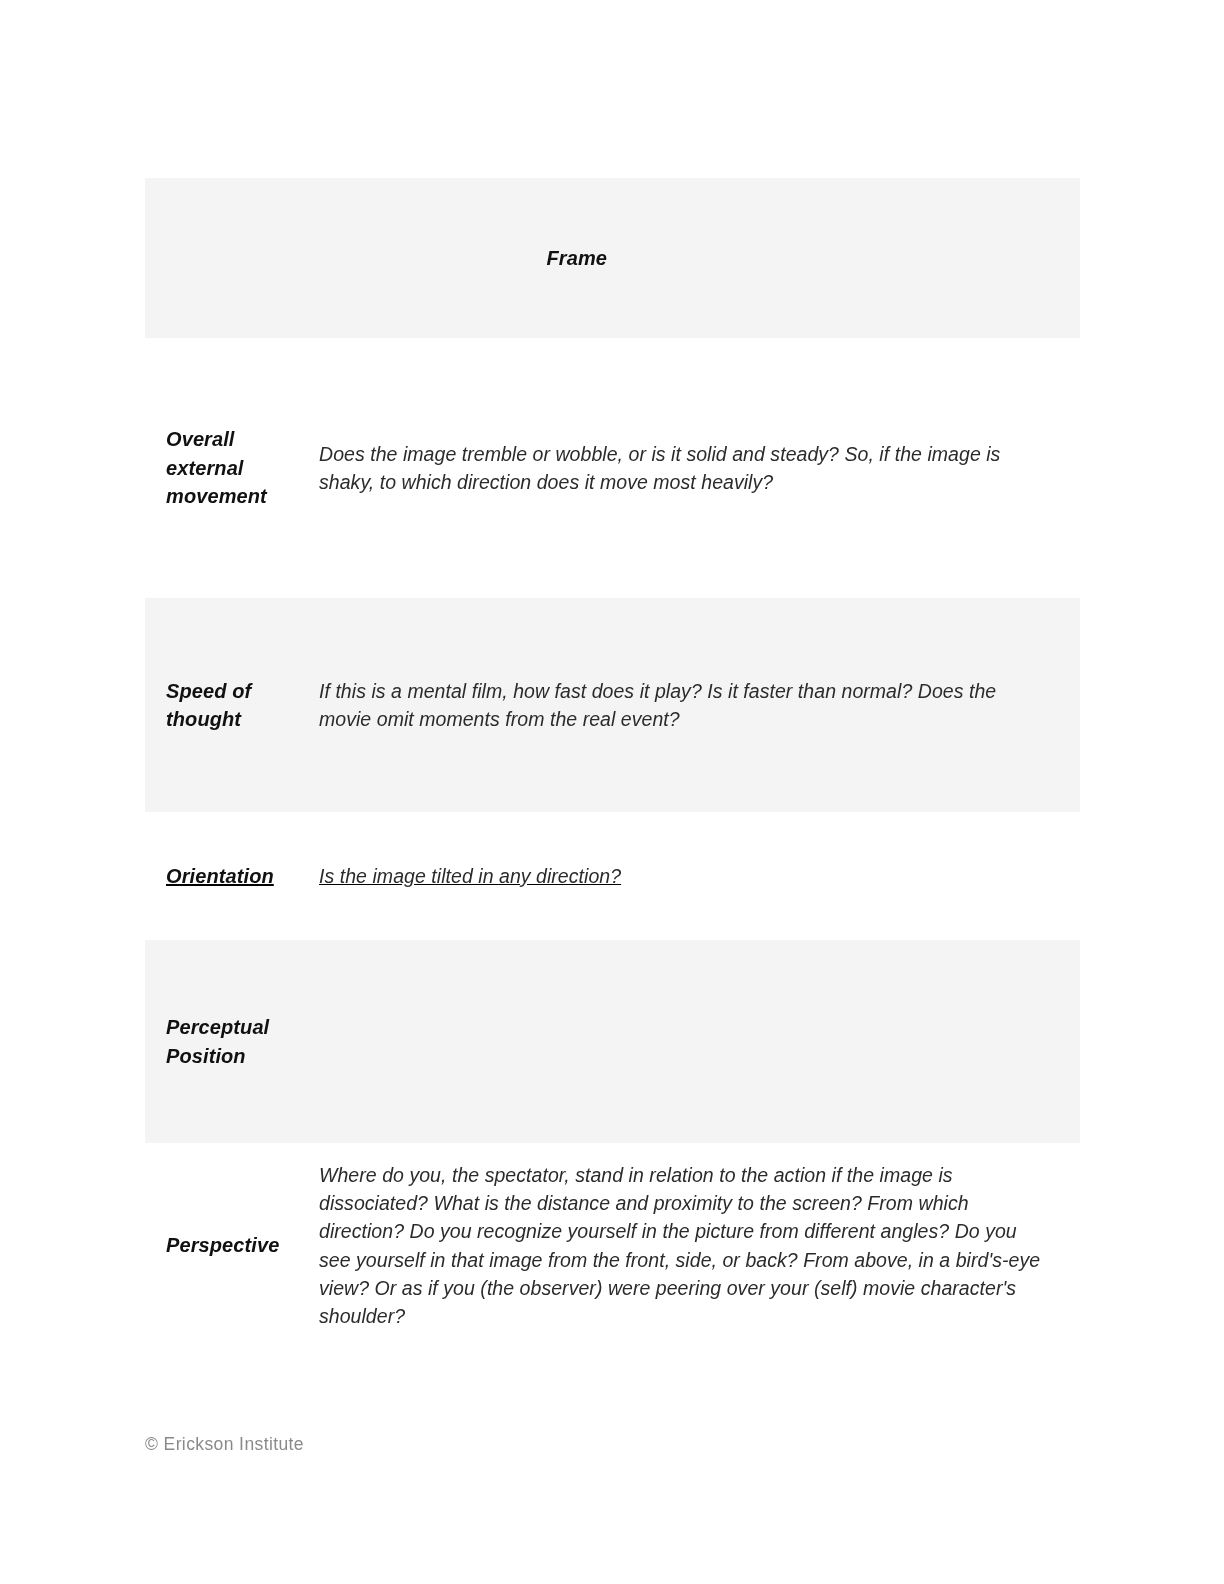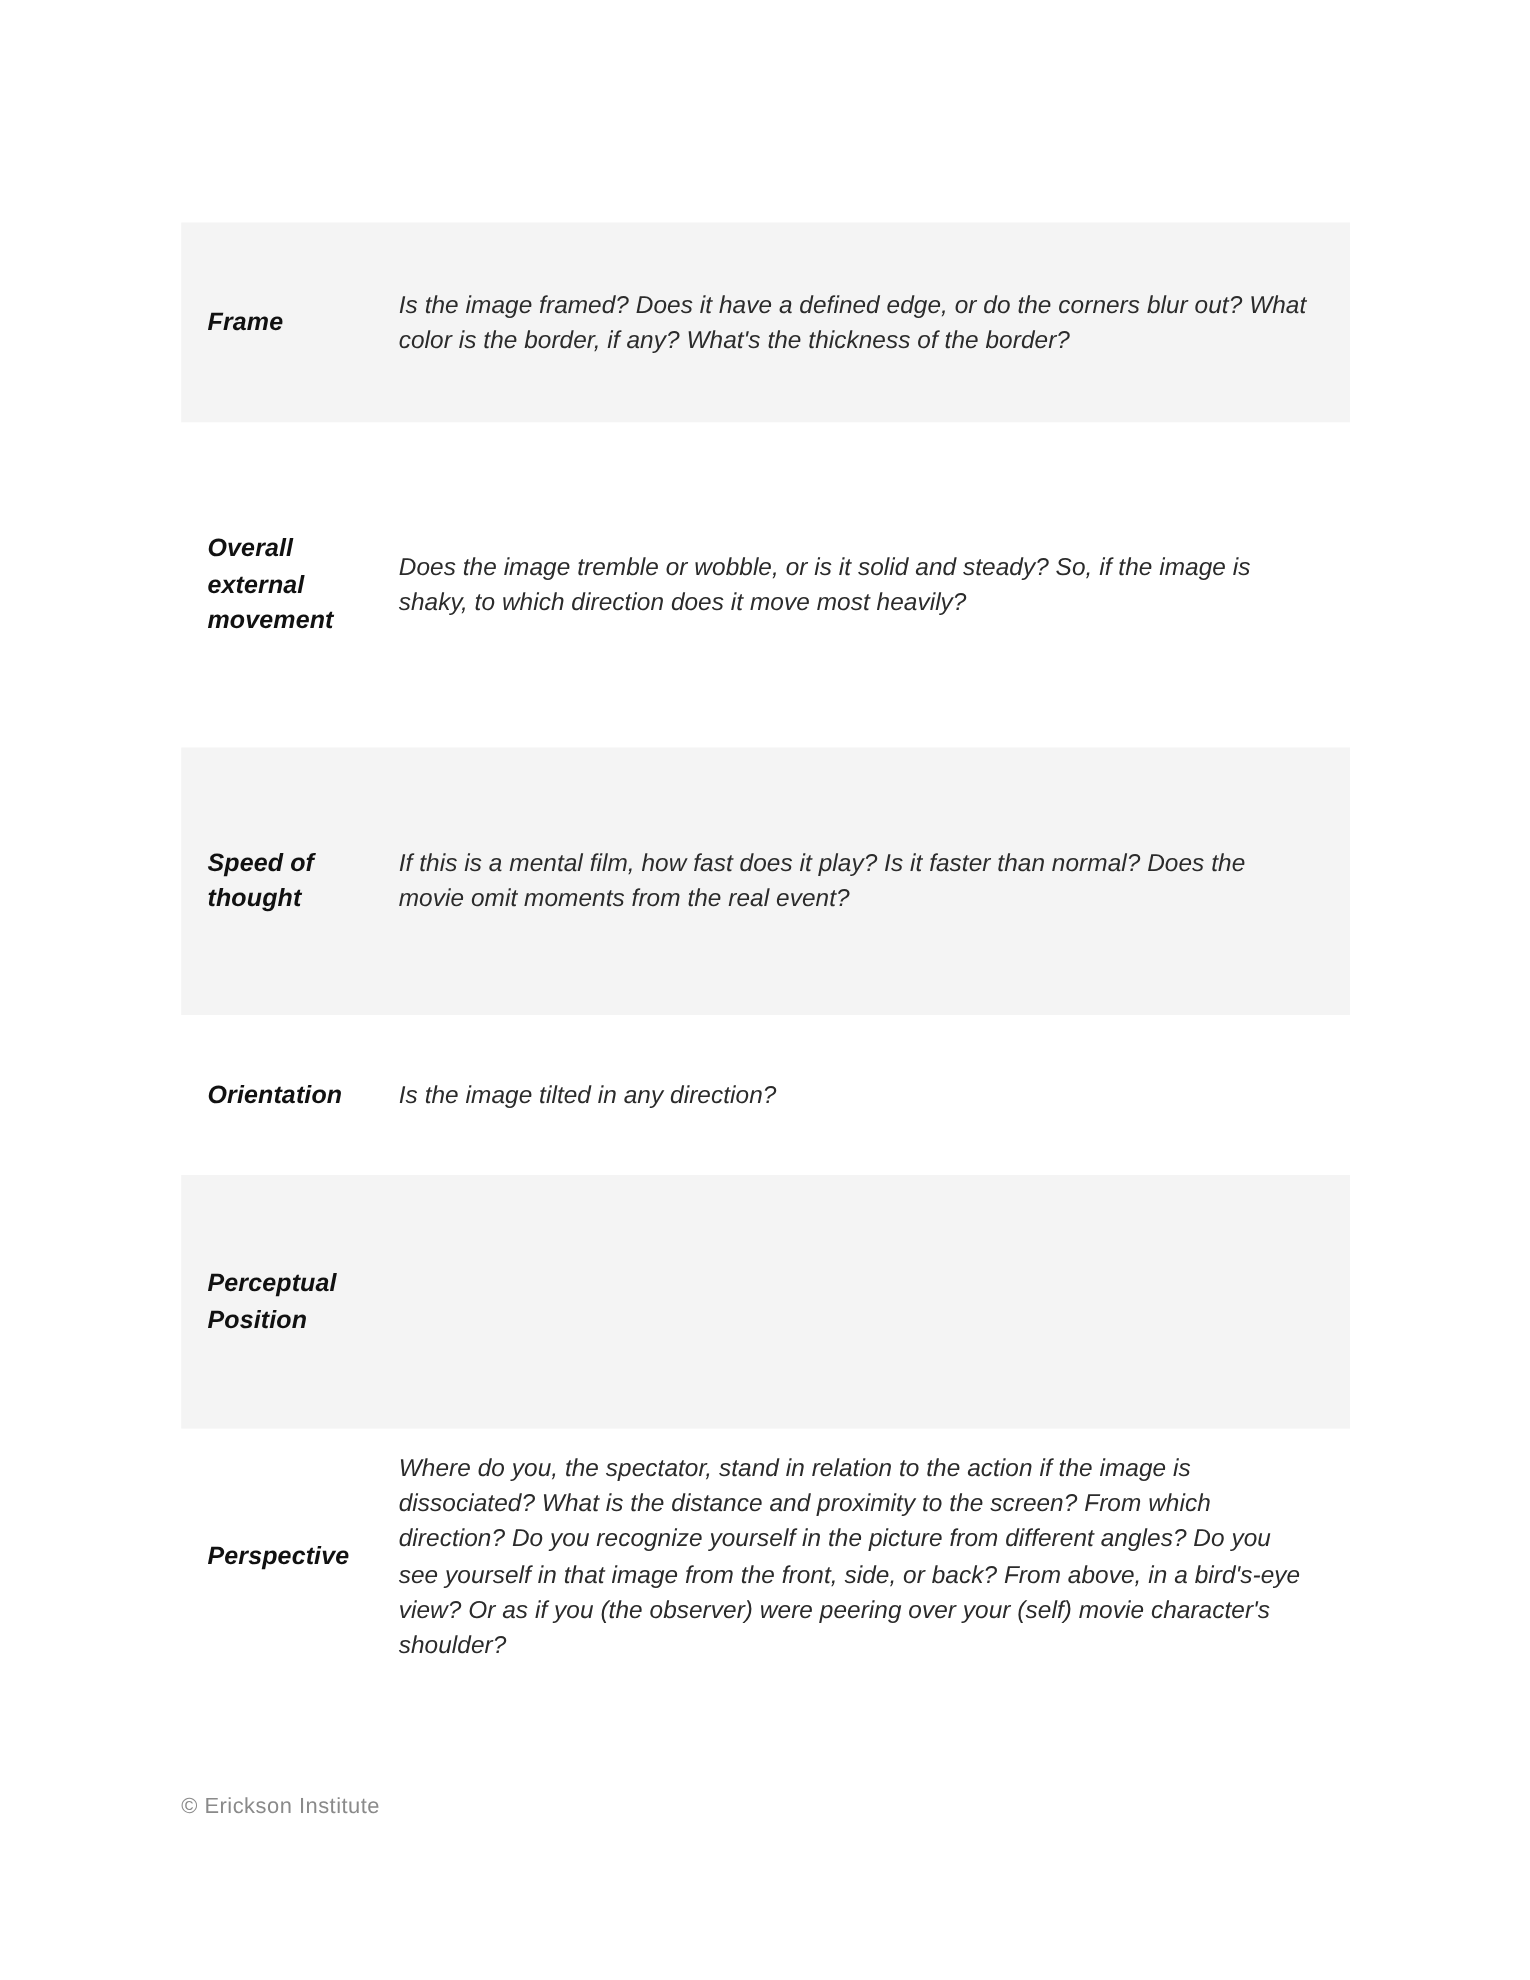--- a/index.html
+++ b/index.html
@@ -71,21 +71,21 @@
     letter-spacing: 0.05px;
   }
 
   
   .row-frame       { height: 160px; justify-content: center; }
   .row-gap-1       { height: 50px; }
   .row-overall     { height: 160px; }
   .row-gap-2       { height: 50px; }
   .row-speed       { height: 214px; }
   .row-gap-3       { height: 22px; }
-  .row-orientation { height: 84px; }
+  .row-orientation { height: 84px; text-decoration: underline; }
   .row-gap-4       { height: 22px; }
   .row-perceptual  { height: 203px; }
   .row-perspective { height: 205px; }
 
   .footer {
     position: absolute;
     left: 145px;
     top: 1434px;
     width: 935px;
     display: flex;
@@ -103,21 +103,20 @@
 </style>
 </head>
 <body>
 
 <div class="page">
 
   <div class="worksheet">
 
     <div class="row shaded row-frame">
       <div class="row-label">Frame</div>
-      <div class="row-text">Is the image framed? Does it have a defined edge, or do the corners blur out? What color is the border, if any? What's the thickness of the border?</div>
     </div>
 
     <div class="row plain row-gap-1"></div>
 
     <div class="row plain row-overall">
       <div class="row-label">Overall external movement</div>
       <div class="row-text">Does the image tremble or wobble, or is it solid and steady? So, if the image is shaky, to which direction does it move most heavily?</div>
     </div>
 
     <div class="row plain row-gap-2"></div>

